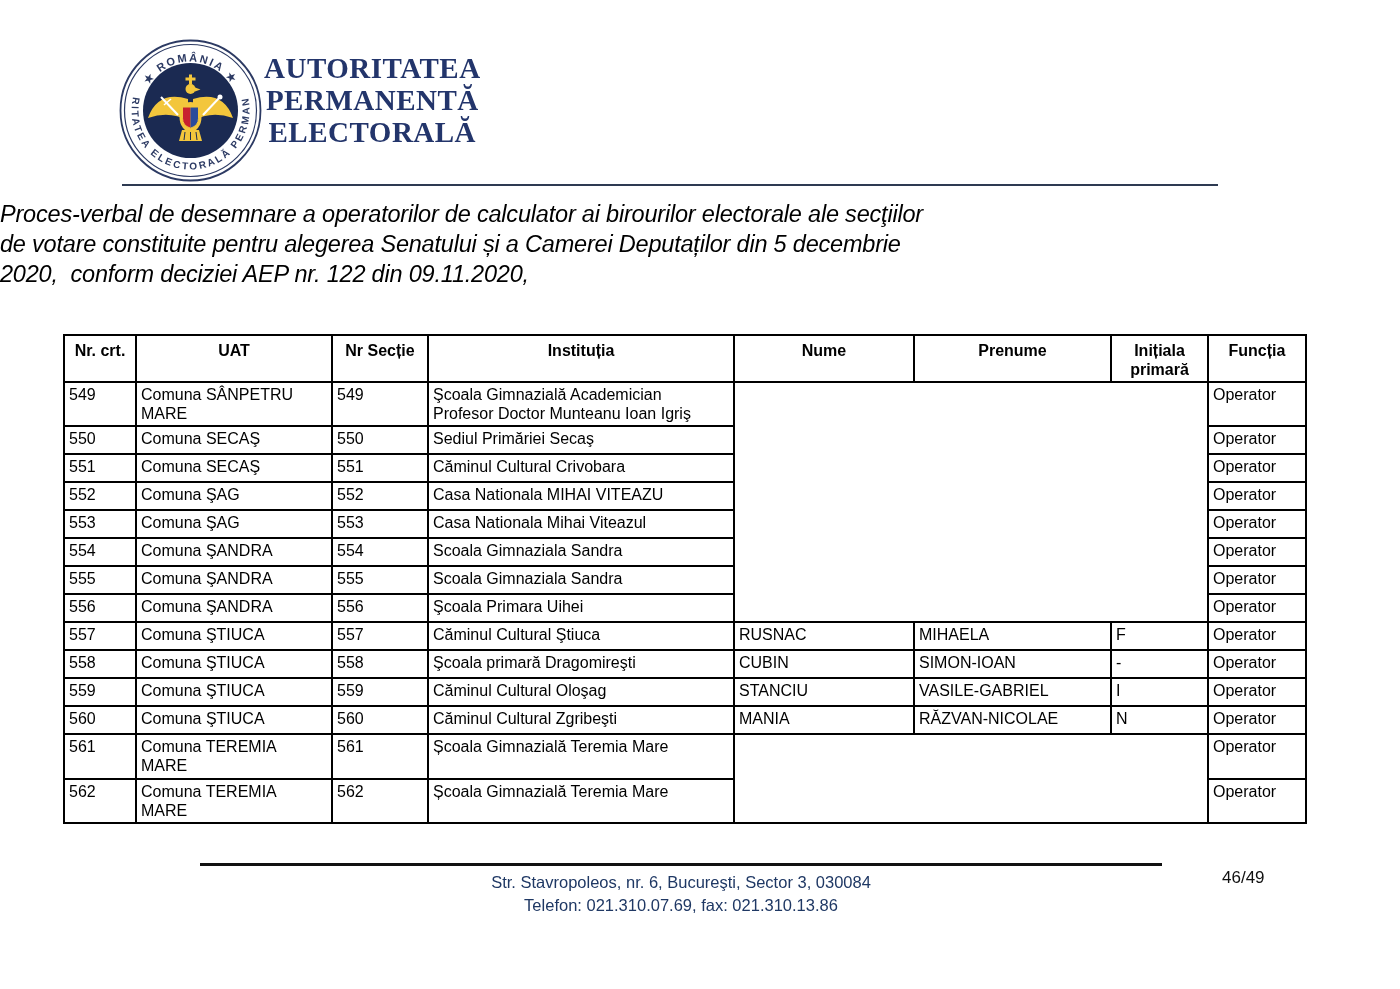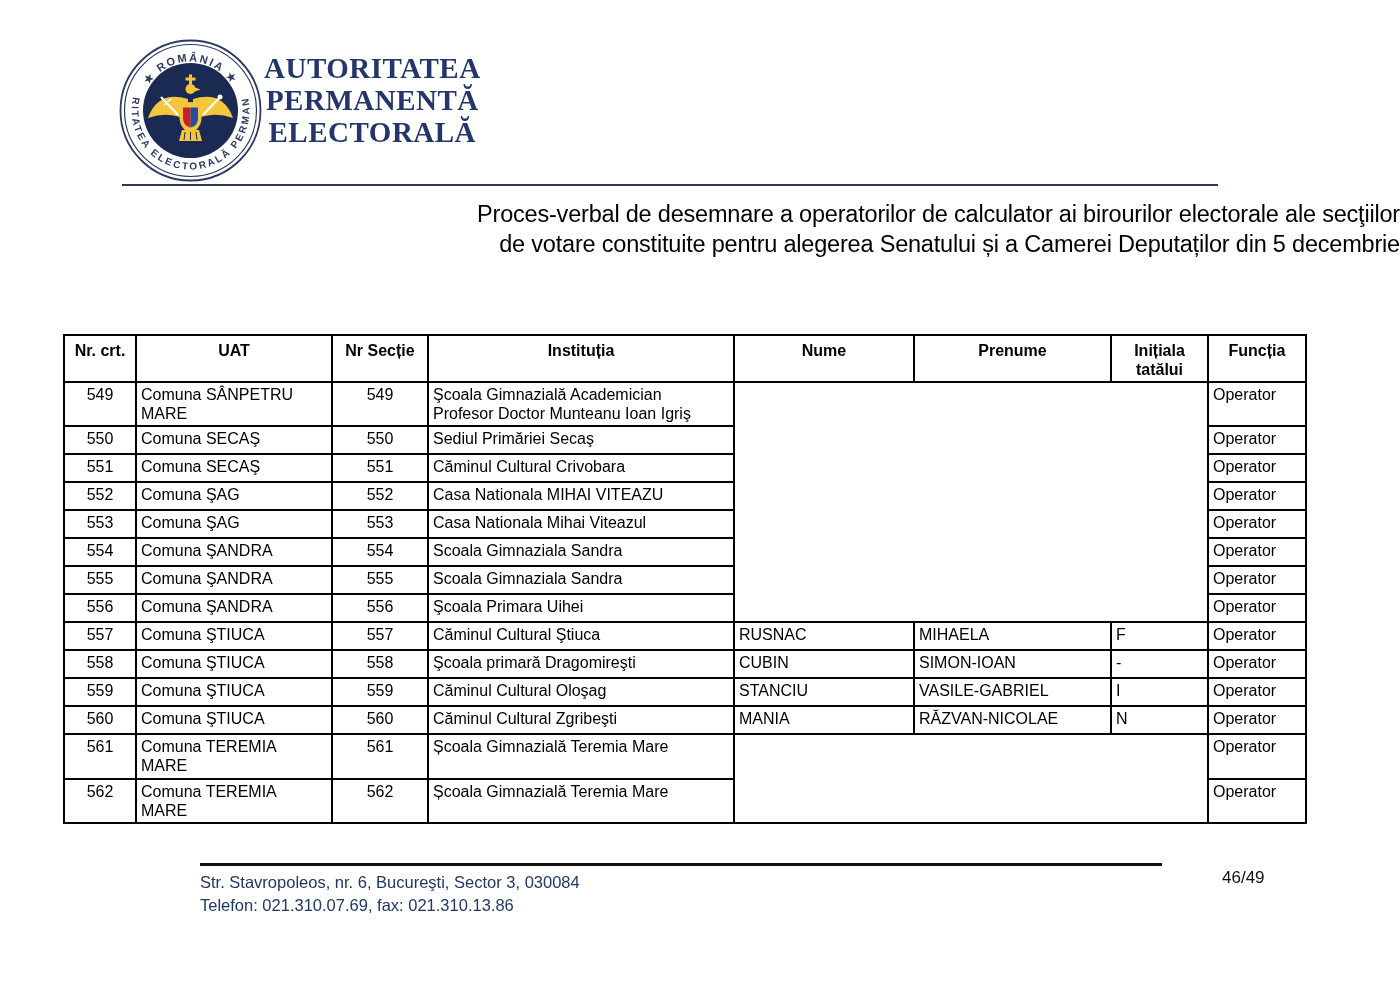--- a/index.html
+++ b/index.html
@@ -7,36 +7,36 @@
         font-family:"Liberation Sans",sans-serif;color:#000;}
 
   
   .seal{position:absolute;left:118px;top:38px;width:145px;height:145px;}
   .wordmark{position:absolute;left:264px;top:52px;
             font-family:"Liberation Serif",serif;font-weight:bold;
             font-size:29px;line-height:32px;letter-spacing:0.5px;color:#23356b;text-align:center;}
   .rule-top{position:absolute;left:122px;top:184px;width:1096px;height:2px;background:#2e3a52;}
 
   
-  .title{position:absolute;left:0;top:199px;width:1400px;text-align:right;
-         font-size:23.5px;line-height:30px;letter-spacing:-0.2px;color:#000;}
+  .title{position:absolute;left:0;top:199px;width:1400px;text-align:left;
+         font-size:23.5px;line-height:30px;letter-spacing:-0.2px;color:#000;font-style:italic;}
   .title div{white-space:pre;}
 
   
   table.doc{position:absolute;left:63px;top:334px;width:1242px;border-collapse:collapse;
             table-layout:fixed;font-size:16px;line-height:19px;}
   table.doc th,table.doc td{border:2px solid #000;vertical-align:top;padding:2px 4px;
             overflow:hidden;white-space:pre-line;}
   table.doc th{font-weight:bold;padding-top:5px;}
-  .c-num{text-align:center;margin-top:21px;}
+  .c-num{margin-top:21px;}
   .r44{height:44px;} .r28{height:28px;} .r45{height:45px;padding-left:20px;}
 
   
   .rule-bottom{position:absolute;left:200px;top:863px;width:962px;height:3px;background:#111;}
-  .footer{position:absolute;left:200px;top:871px;width:962px;
+  .footer{position:absolute;left:200px;top:871px;width:962px;text-align:center;
           color:#1f3864;font-size:16.5px;line-height:22.5px;}
   .pageno{position:absolute;left:1222px;top:868px;font-size:17px;color:#111;}
 </style>
 </head>
 <body>
 
 <div class="page">
 
   <svg class="seal" viewBox="0 0 145 145">
     <circle cx="72.5" cy="72.5" r="70" fill="#ffffff" stroke="#2c3a63" stroke-width="1.8"></circle>
@@ -83,20 +83,21 @@
     <div>AUTORITATEA</div>
     <div>PERMANENTĂ</div>
     <div>ELECTORALĂ</div>
   </div>
 
   <div class="rule-top"></div>
 
   <div class="title">
     <div>Proces-verbal de desemnare a operatorilor de calculator ai birourilor electorale ale secţiilor</div>
     <div>de votare constituite pentru alegerea Senatului și a Camerei Deputaților din 5 decembrie</div>
+    <div>2020,  conform deciziei AEP nr. 122 din 09.11.2020,</div>
   </div>
 
   <table class="doc">
     <colgroup>
       <col style="width:72px">
         <col style="width:196px">
         <col style="width:96px">
         <col style="width:306px">
       <col style="width:180px">
         <col style="width:197px">
@@ -104,21 +105,21 @@
         <col style="width:98px">
     </colgroup>
     <tbody>
         <tr class="r44">
       <th>Nr. crt.</th>
       <th>UAT</th>
       <th>Nr Secție</th>
       <th>Instituția</th>
       <th>Nume</th>
       <th>Prenume</th>
-      <th>Inițiala tatălui</th>
+      <th>Inițiala primară</th>
       <th>Funcția</th>
     </tr>
     <tr class="r44">
       <td class="c-num">549</td>
       <td>Comuna SÂNPETRU
 MARE</td>
       <td class="c-num">549</td>
       <td>Şcoala Gimnazială Academician
 Profesor Doctor Munteanu Ioan Igriş</td>
       <td colspan="3" rowspan="8"></td>

